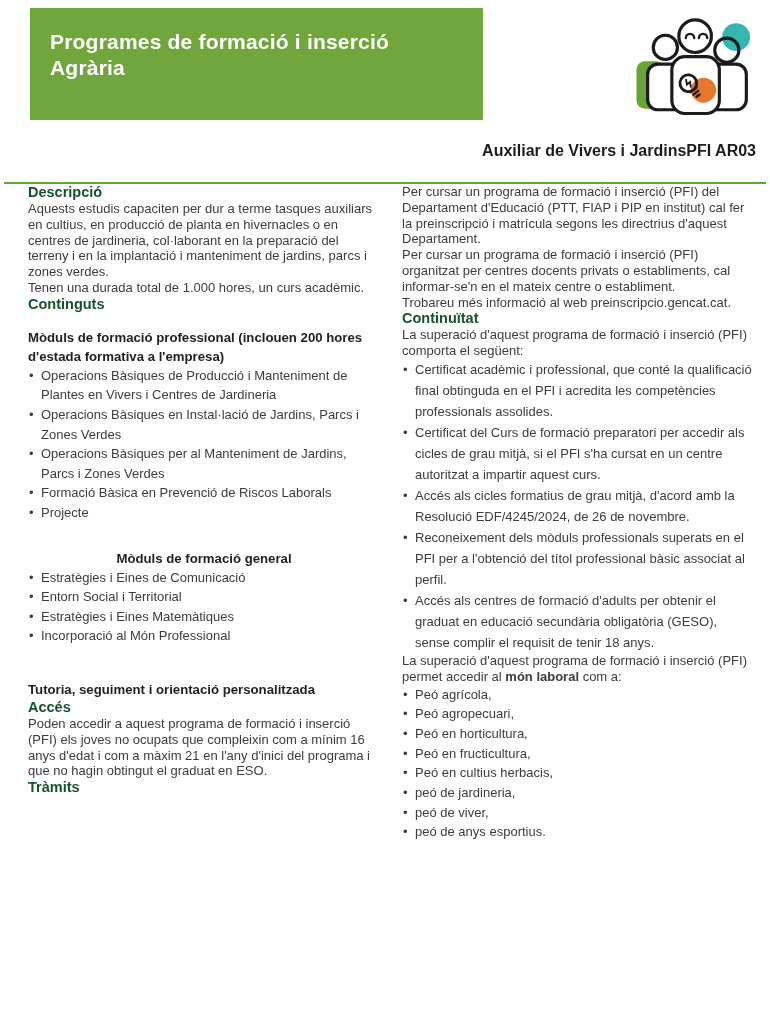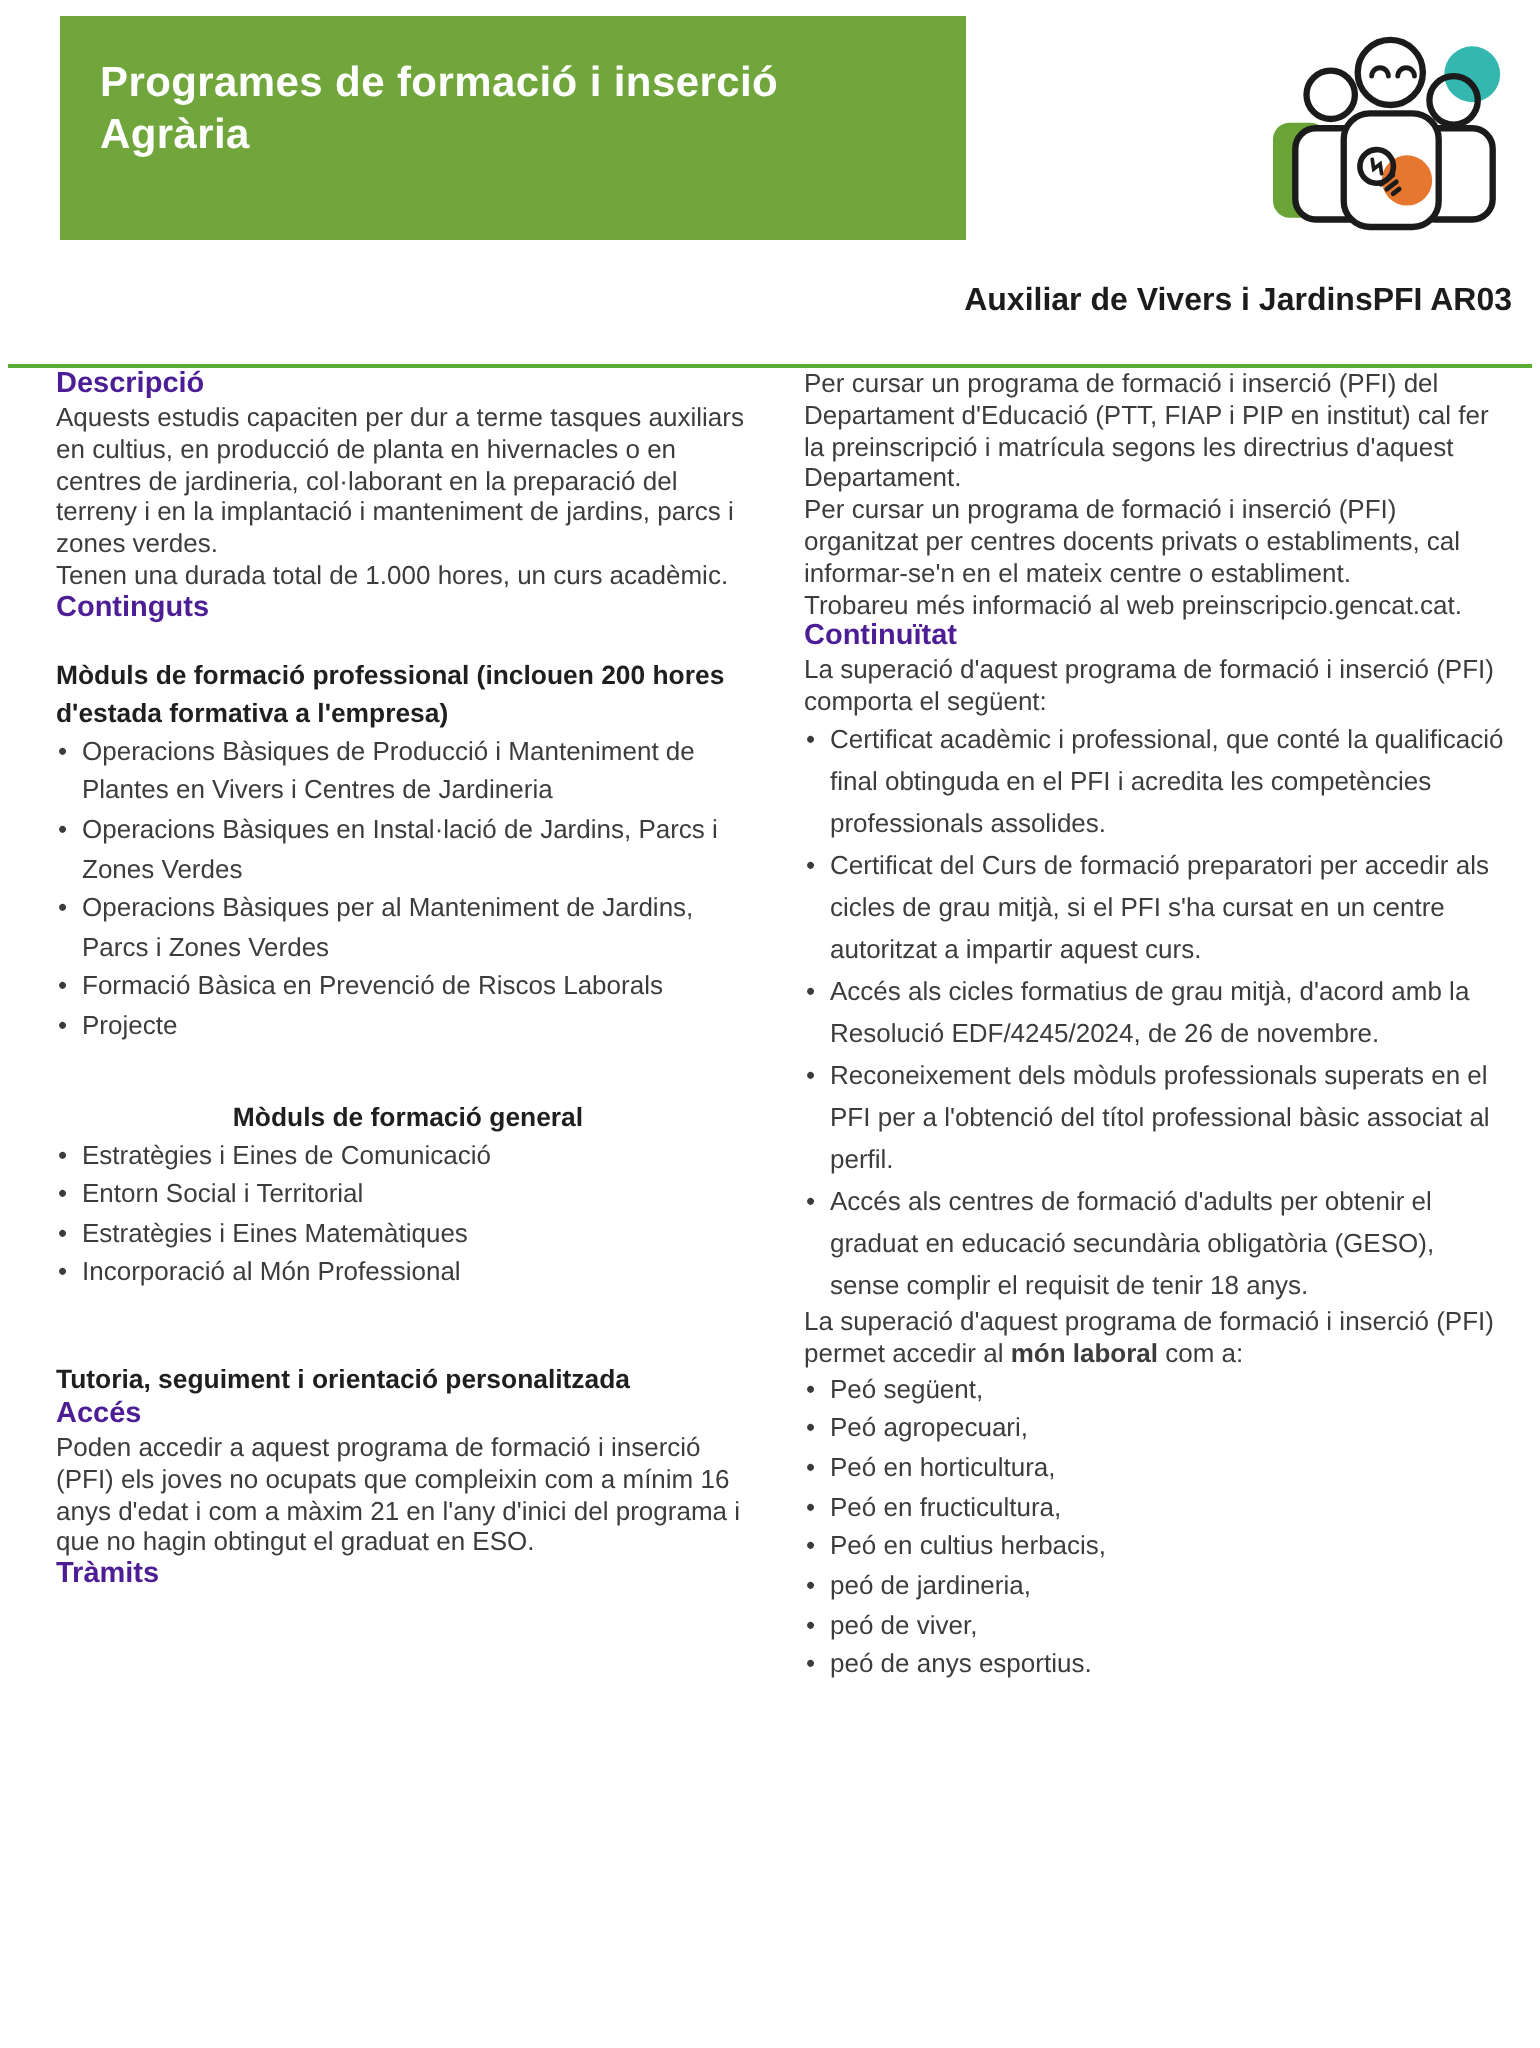--- a/index.html
+++ b/index.html
@@ -40,21 +40,21 @@
   .divider {
     border: none; height: 2px; background: #5aad33;
     margin: 22px 4px 0 4px;
   }
 
   
   .columns { display: flex; gap: 22px; padding: 0 15px 0 28px; }
   .col { width: 352px; flex: 0 0 352px; }
 
   h3.green-heading {
-    color: #4c1d95; font-size: 14.5px; font-weight: bold;
+    color: #14532d; font-size: 14.5px; font-weight: bold;
     margin: 0; line-height: 17px;
   }
   p.body-text {
     font-size: 13px; line-height: 15.8px; margin: 0;
   }
   .bold-sub {
     font-size: 13.2px; font-weight: bold; color: #1f1f1f;
     line-height: 19px; margin: 0;
   }
   ul.doc-list {
@@ -188,21 +188,21 @@
           <li>Certificat del Curs de formació preparatori per accedir als cicles de grau mitjà, si el PFI s'ha cursat en un centre autoritzat a impartir aquest curs.</li>
           <li>Accés als cicles formatius de grau mitjà, d'acord amb la Resolució EDF/4245/2024, de 26 de novembre.</li>
           <li>Reconeixement dels mòduls professionals superats en el PFI per a l'obtenció del títol professional bàsic associat al perfil.</li>
           <li>Accés als centres de formació d'adults per obtenir el graduat en educació secundària obligatòria (GESO), sense complir el requisit de tenir 18 anys.</li>
         </ul>
 
       <p class="body-text r-laboral"><span>La superació d'aquest programa de formació i inserció (PFI) permet accedir al </span><strong>món laboral</strong><span> com a:</span></p>
 
       <ul class="doc-list jobs r-jobs">
 
-      <li>Peó següent,</li>
+      <li>Peó agrícola,</li>
           <li>Peó agropecuari,</li>
           <li>Peó en horticultura,</li>
           <li>Peó en fructicultura,</li>
           <li>Peó en cultius herbacis,</li>
           <li>peó de jardineria,</li>
           <li>peó de viver,</li>
           <li>peó de anys esportius.</li>
         </ul>
     </div>
 

